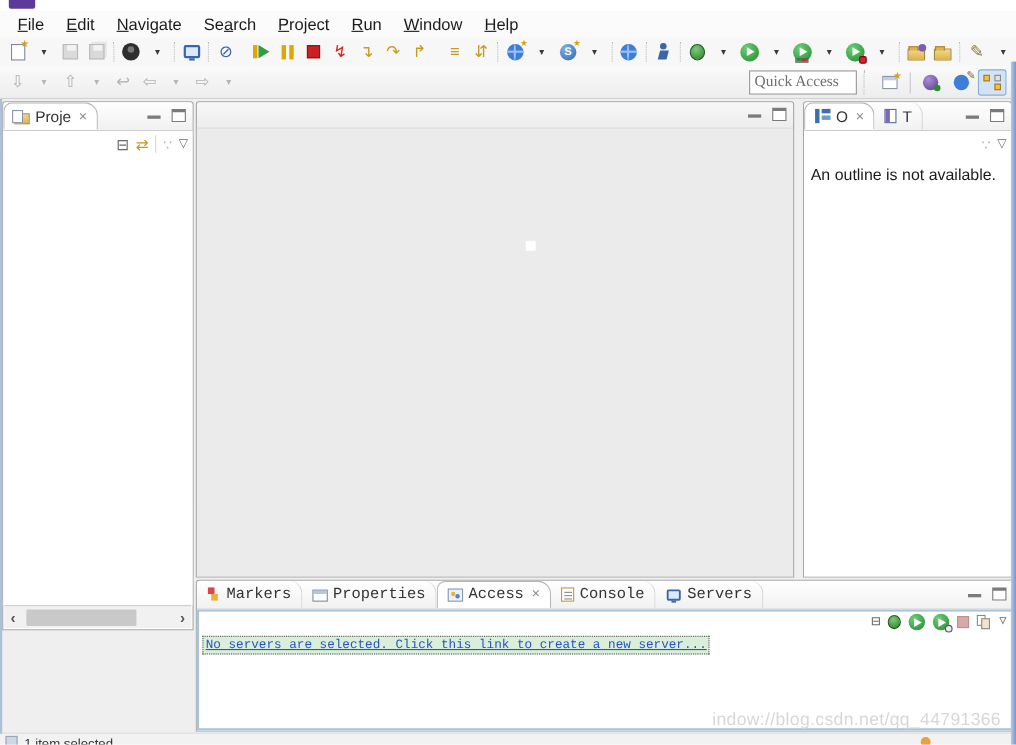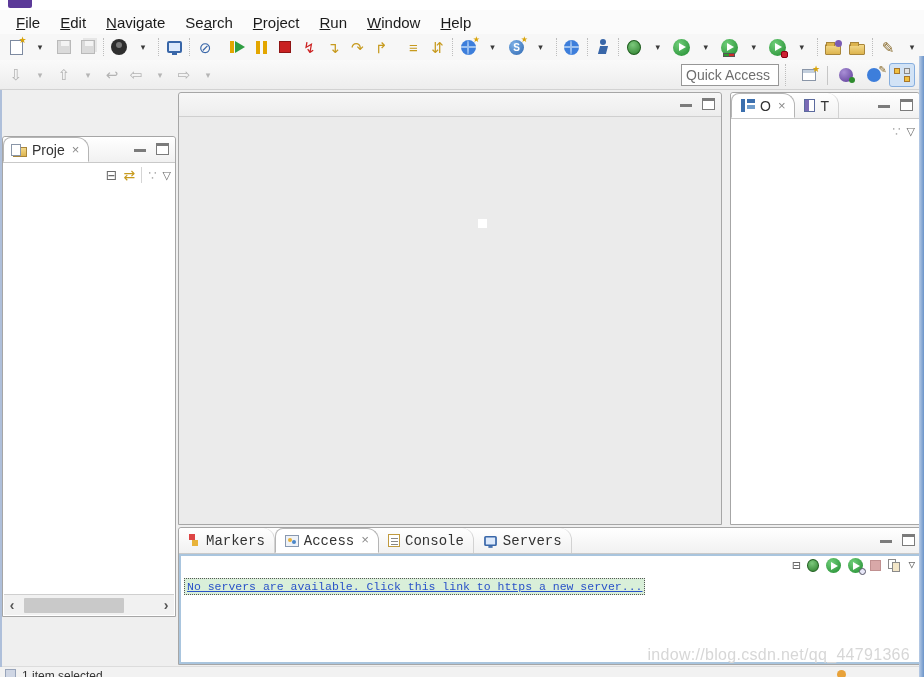--- a/index.html
+++ b/index.html
@@ -52,21 +52,21 @@
   .globeicon .star { position:absolute; right:-4px; top:-5px; font-size:8px; color:#d9a40a; }
   .person { width:14px; height:16px; position:relative; }
   .person:before { content:""; position:absolute; left:4px; top:0; width:6px; height:6px; border-radius:50%; background:#3866a8; }
   .person:after { content:""; position:absolute; left:3px; top:7px; width:8px; height:8px; background:#3866a8; transform:skewX(-15deg); }
   .folder { width:16px; height:11px; background:linear-gradient(#f3d98a,#ddb44e); border:1px solid #a8853a; border-radius:1px; position:relative; margin-top:4px; }
   .folder:before { content:""; position:absolute; left:0; top:-3px; width:7px; height:3px; background:#ddb44e; border:1px solid #a8853a; border-bottom:none; }
   .folder .pdot { position:absolute; right:-2px; top:-5px; width:7px; height:7px; border-radius:50%; background:#7a5bb5; }
 
   
   #tb2-right { position:absolute; right:8px; top:62px; height:26px; display:flex; align-items:center; }
-  #quick-access { width:98px; height:22px; border:1px solid #979797; background:#fff; font-size:14px; padding:0 4px; color:#a16207; font-family:Liberation Sans, sans-serif; }
+  #quick-access { width:98px; height:22px; border:1px solid #979797; background:#fff; font-size:14px; padding:0 4px; color:#a16207; font-family:Liberation Serif, serif; }
   #quick-access::placeholder { color:#6e6e6e; opacity:1; }
   .persp-btn { width:26px; height:24px; display:flex; align-items:center; justify-content:center; margin:0 1px; position:relative; }
   .persp-btn.active { background:#d2e3f6; border:1px solid #86aede; border-radius:3px; }
   .winstar { width:14px; height:12px; border:1px solid #8a96a8; background:#fff; position:relative; }
   .winstar:before { content:""; position:absolute; left:0; top:0; width:100%; height:3px; background:#c3cfdd; }
   .winstar .star { position:absolute; right:-5px; top:-6px; font-size:9px; color:#d9a40a; }
   .purpleball { width:14px; height:14px; border-radius:50%; background:radial-gradient(circle at 35% 30%, #a98fd6, #5b3a96); position:relative; }
   .purpleball:before { content:""; position:absolute; right:-2px; bottom:-1px; width:6px; height:6px; border-radius:50%; background:#2e8b2e; }
   .globepencil { width:14px; height:14px; border-radius:50%; background:#3d7edb; position:relative; }
   .globepencil .pen { position:absolute; right:-6px; top:-4px; font-size:10px; color:#8a6d2f; }
@@ -81,21 +81,21 @@
   .tab { height:25px; display:flex; align-items:center; gap:5px; padding:0 9px; font-size:14px; border-right:1px solid #d2d2d2; border-radius:8px 12px 0 0; color:#333; white-space:nowrap; }
   .tab.active { background:#fff; border:1px solid #b5b5b5; border-bottom:1px solid #fff; }
   .tab .closex { font-size:13px; color:#8a8a8a; margin-left:2px; }
   .minmax { position:absolute; right:6px; top:6px; display:flex; gap:10px; align-items:center; }
   .minbtn { width:12px; height:5px; border-bottom:3px solid #7b7b7b; }
   .maxbtn { width:13px; height:12px; border:1px solid #7b7b7b; border-top:3px solid #7b7b7b; background:#fff; }
   .viewbar { height:24px; display:flex; align-items:center; justify-content:flex-end; padding-right:4px; gap:6px; background:#fff; }
   .viewbar .vsep { width:1px; height:16px; background:#d5d5d5; }
 
   
-  #left-panel { left:2px; top:2px; width:174px; height:481px;margin-top:44px; }
+  #left-panel { left:2px; top:2px; width:174px; height:481px; }
   #left-content { flex:1; background:#fff; }
   #left-hscroll { height:21px; border-top:1px solid #cfcfcf; background:#f1f1f1; display:flex; align-items:center; position:relative; margin:0 1px 1px 1px; }
   .scroll-arrow { width:16px; text-align:center; color:#555; font-size:14px; font-weight:bold; }
   #left-thumb { position:absolute; left:20px; width:100px; height:15px; background:#c9c9c9; border-radius:1px; }
   .pe-folder { width:14px; height:10px; background:linear-gradient(#f3d98a,#ddb44e); border:1px solid #a8853a; position:relative; margin-top:4px; }
   .pe-folder:before { content:""; position:absolute; left:-3px; top:-4px; width:8px; height:10px; background:#fff; border:1px solid #8a96a8; }
 
   
   #editor-panel { left:178px; top:2px; width:544px; height:433px; background:#ebebeb; border:1px solid #a6a6a6; border-radius:3px 3px 0 0; }
   #editor-tabstrip { height:24px; border-bottom:1px solid #cfcfcf; background:linear-gradient(#f7f7f7,#ededed); border-radius:3px 3px 0 0; position:relative; }
@@ -416,30 +416,35 @@
       </div>
       <div class="minmax">
         <span class="minbtn"></span>
         <span class="maxbtn"></span>
       </div>
     </div>
     <div class="viewbar">
       <span class="glyph gray" style="font-size:13px">∵</span>
       <span class="glyph dgray" style="font-size:11px">▽</span>
     </div>
+    <div id="right-msg">An outline is not available.</div>
   </div>
 
   <div id="bottom-panel" class="panel">
     <div class="tabbar" id="bottom-tabs">
       <div class="tab">
         <span class="mk-ic">
             <i></i>
             <i></i>
           </span>
         <span>Markers</span>
+      </div>
+      <div class="tab">
+        <span class="prop-ic"></span>
+        <span>Properties</span>
       </div>
       <div class="tab active">
         <span class="srv-ic"></span>
         <span>Access</span>
         <span class="closex">×</span>
       </div>
       <div class="tab">
         <span class="snip-ic"></span>
         <span>Console</span>
       </div>
@@ -461,21 +466,21 @@
             <span class="clockdot"></span>
           </span>
         <span class="stop-dis"></span>
         <span class="pub-ic">
             <i></i>
             <i></i>
           </span>
         <span class="glyph dgray" style="font-size:11px">▽</span>
       </div>
       <div id="servers-link-row">
-        <a href="#" id="servers-link">No servers are available. Click this link to https a new server...</a>
+        <a href="#" id="servers-link">No servers are selected. Click this link to create a new server...</a>
       </div>
     </div>
   </div>
 </div>
 
 <div id="watermark" class="abs">indow://blog.csdn.net/qq_44791366</div>
 
 <div id="statusbar" class="abs">
   <span id="status-icon"></span>
   <span id="status-text">1 item selected</span>

